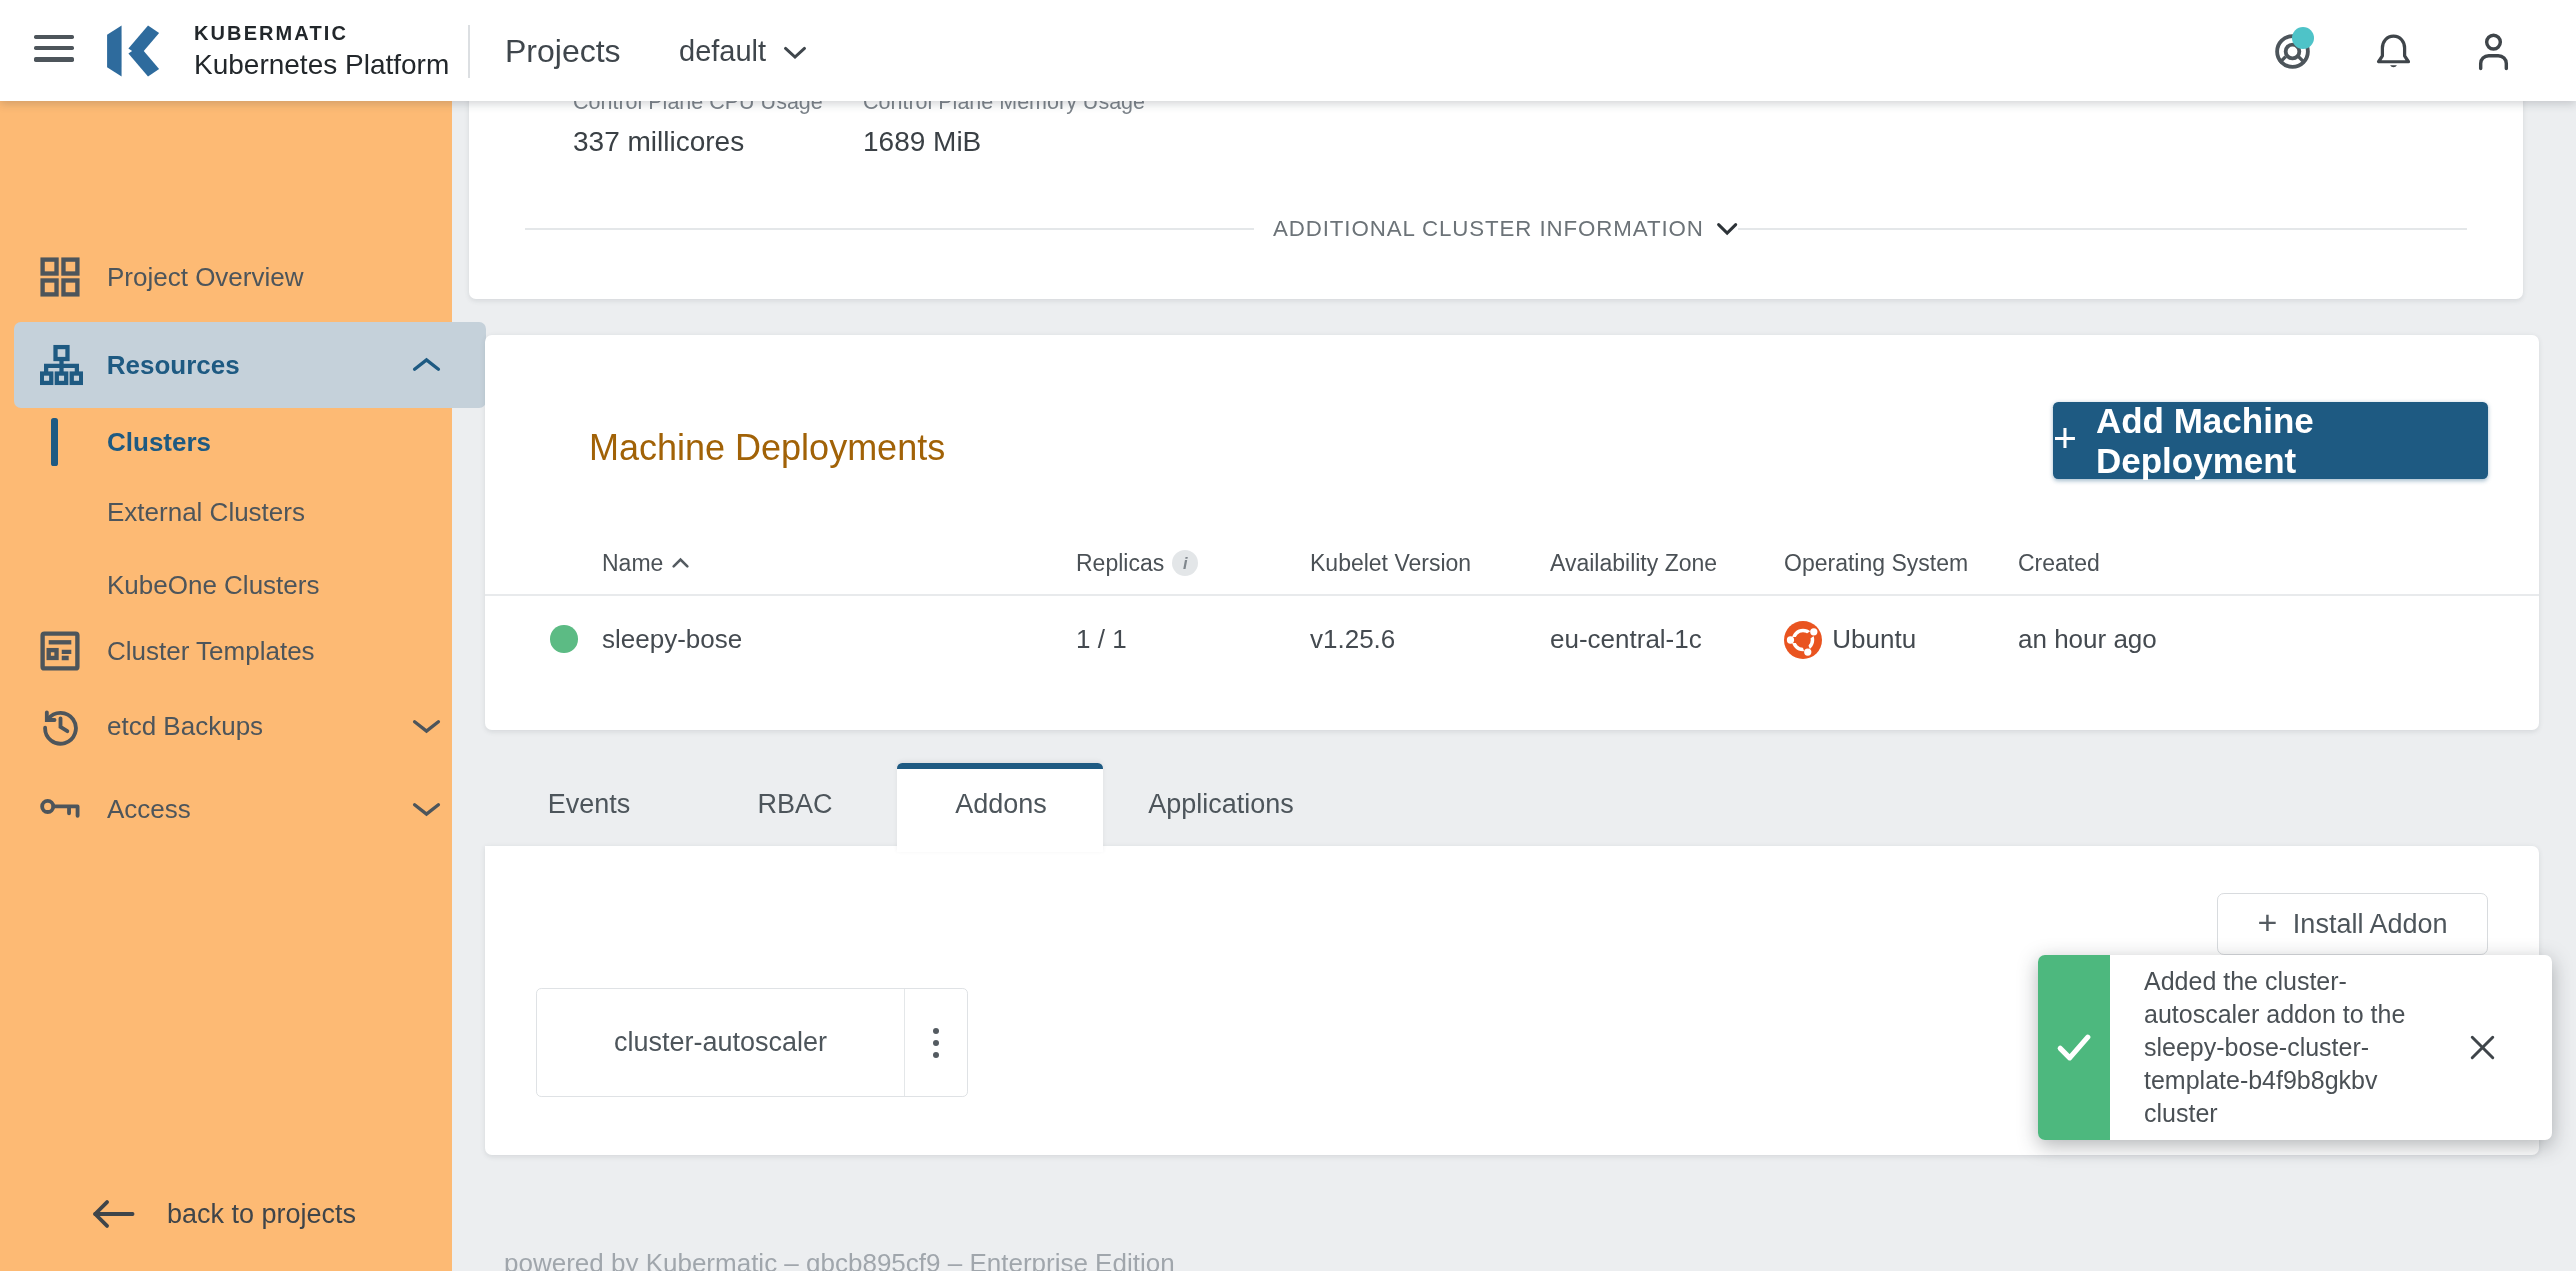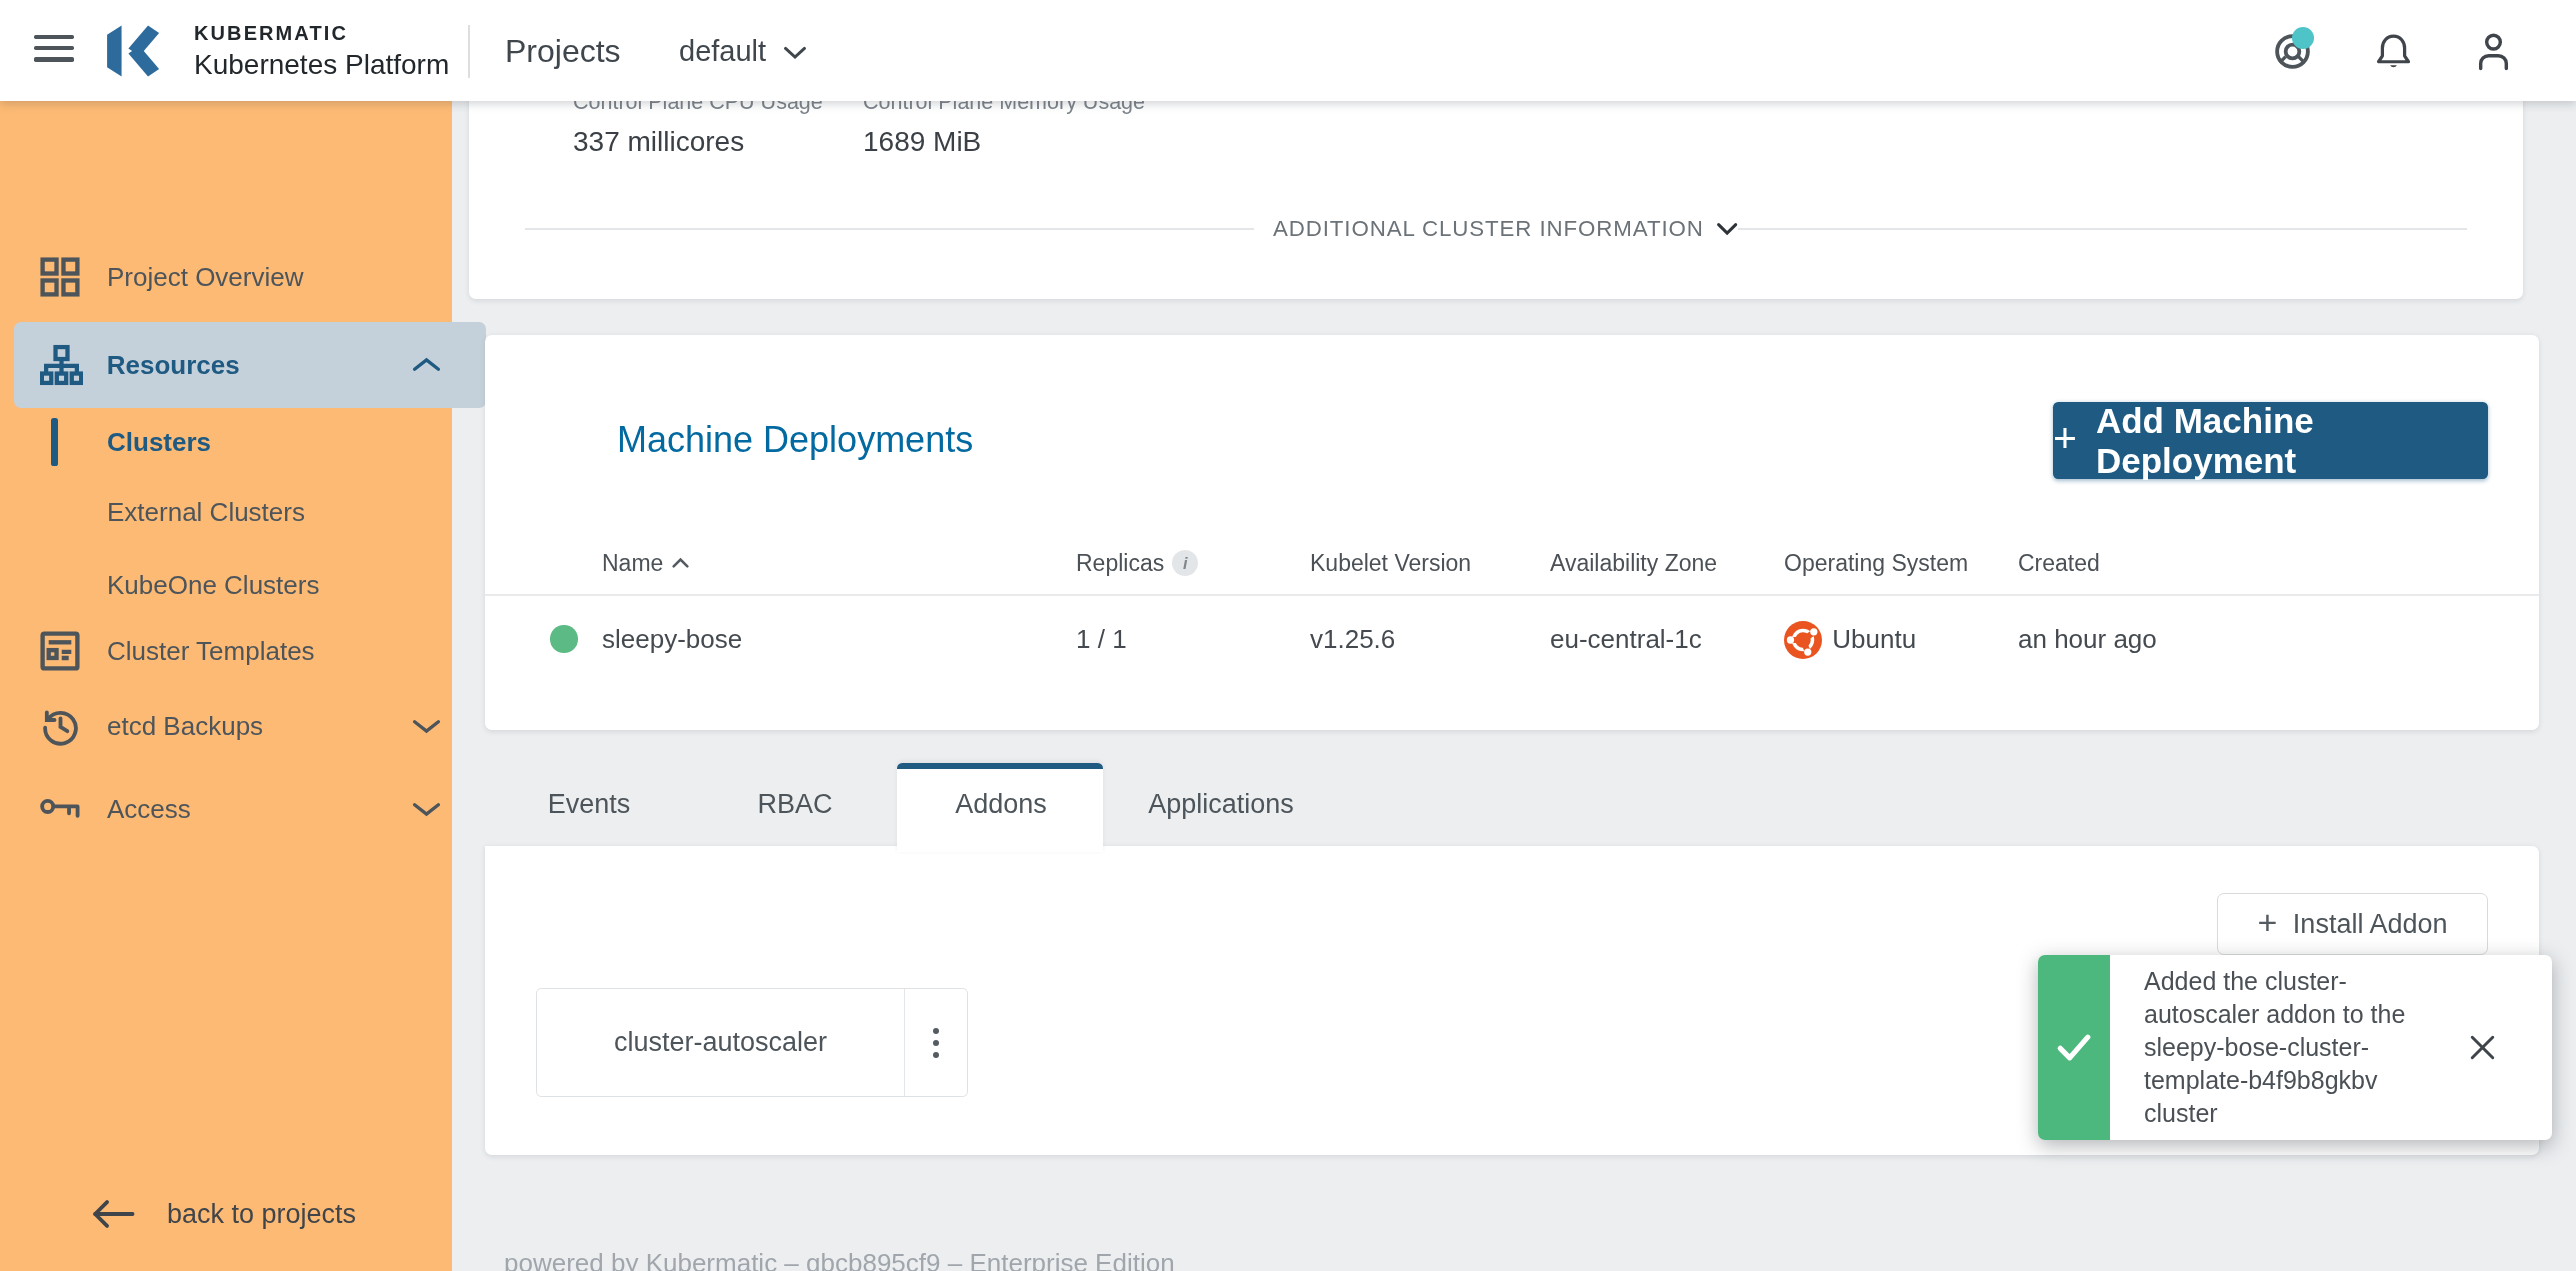--- a/index.html
+++ b/index.html
@@ -49,21 +49,21 @@
   .card-summary{left:469px;top:76px;width:2054px;height:223px;z-index:10;text-align:right;}
   .metric-label{position:absolute;top:13.7px;font-size:21.5px;color:#7c838a;white-space:nowrap;}
   .metric-value{position:absolute;top:50px;font-size:28px;color:#3a4045;white-space:nowrap;}
   .m-cpu{left:104px;}
   .m-mem{left:394px;}
   .addl-row{position:absolute;left:56px;right:56px;top:136px;height:34px;display:flex;align-items:center;cursor:pointer;}
   .addl-row .line{flex:1;height:1.7px;background:#e4e7e9;}
   .addl-row .addl-text{font-size:22.3px;letter-spacing:0.9px;color:#6c7378;margin:0 12px 0 19px;white-space:nowrap;}
 
   .card-md{left:485px;top:335px;width:2054px;height:395px;z-index:10;}
-  .md-title{position:absolute;left:104px;top:84px;font-size:36px;color:#0369a1;margin-left:28px;}
+  .md-title{position:absolute;left:104px;top:92px;font-size:36px;color:#a16207;}
   .btn-primary{position:absolute;left:1568px;top:67px;width:435px;height:77px;background:#1e5a82;
                border-radius:5.2px;display:flex;align-items:center;justify-content:center;gap:19px;
                color:#fff;cursor:pointer;box-shadow:0 1.7px 4.3px rgba(30,90,130,.4);}
   .btn-primary .plus{font-size:41px;font-weight:400;line-height:1;margin-top:-3.4px;}
   .btn-primary .btn-label{font-size:35px;font-weight:700;}
 
   .thead-cell{position:absolute;top:204px;height:48px;display:flex;align-items:center;gap:8px;
               font-size:23px;color:#4b5156;white-space:nowrap;}
   .thead-border{position:absolute;left:0;right:0;top:259px;height:1.7px;background:#e8eaec;}
   .trow-cell{position:absolute;top:277px;height:55px;display:flex;align-items:center;gap:10.3px;

